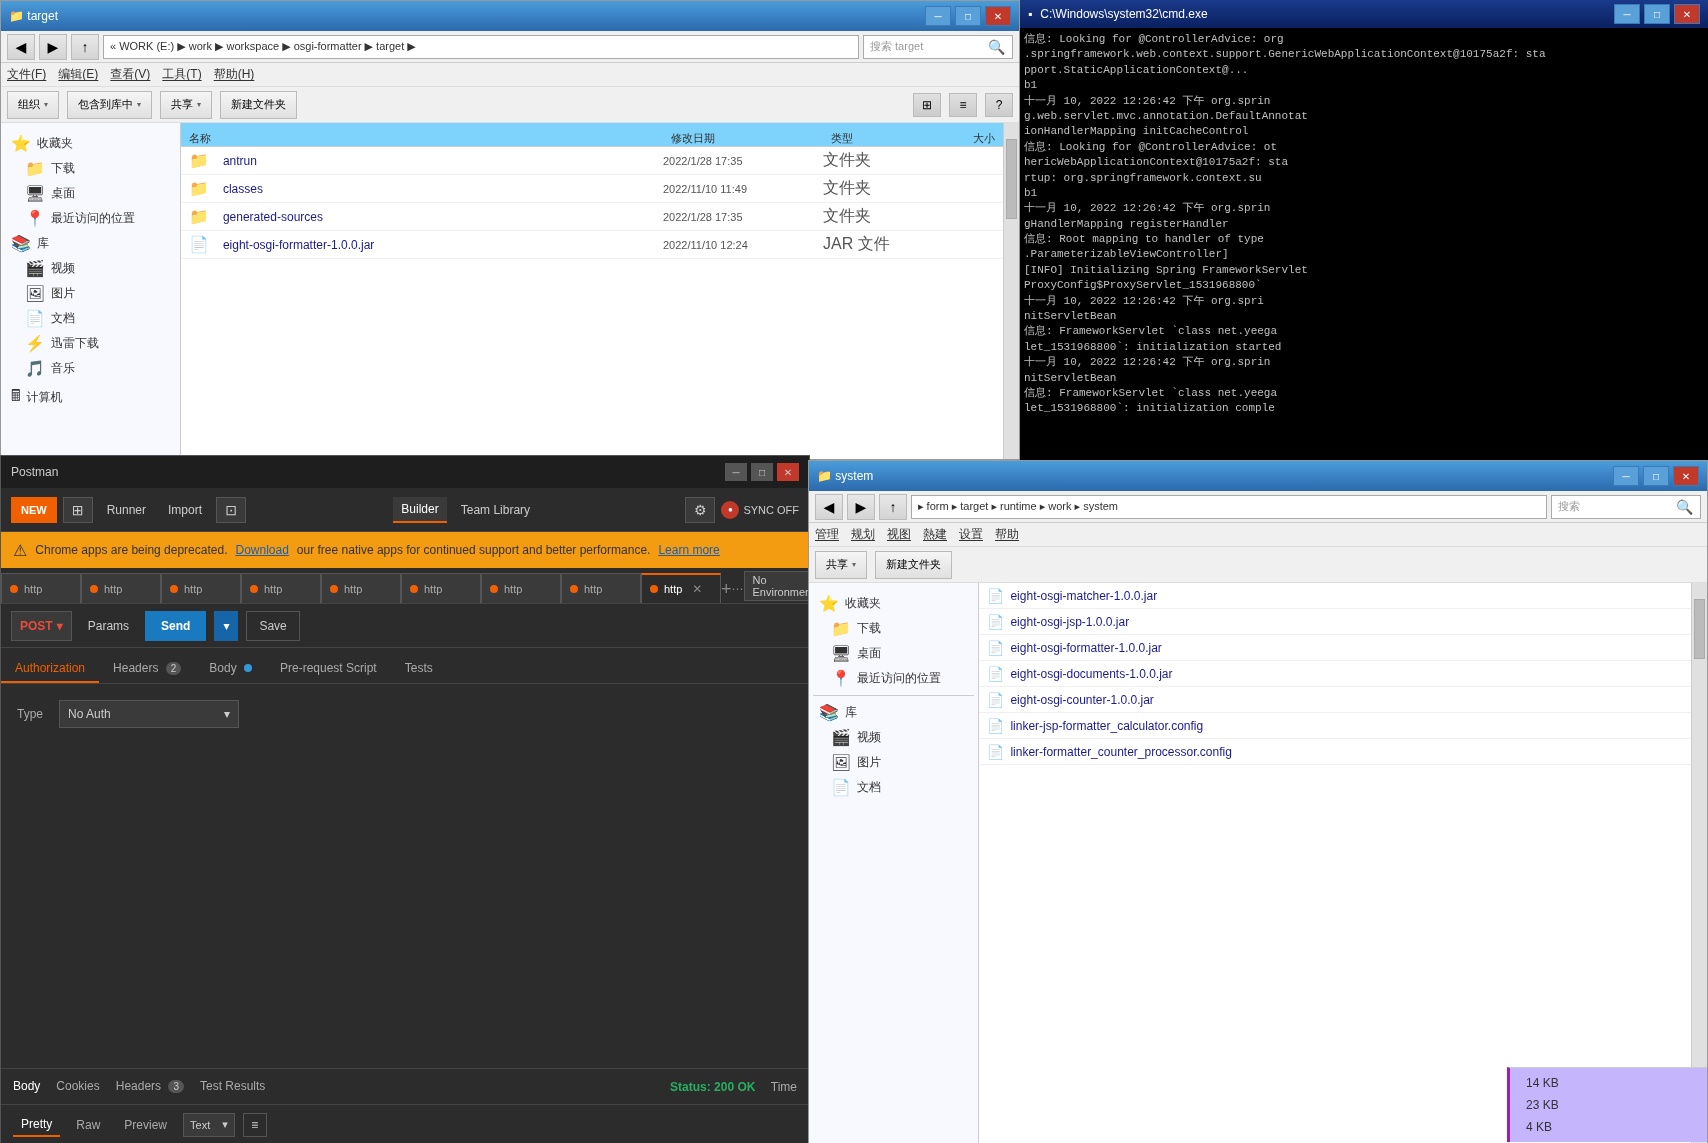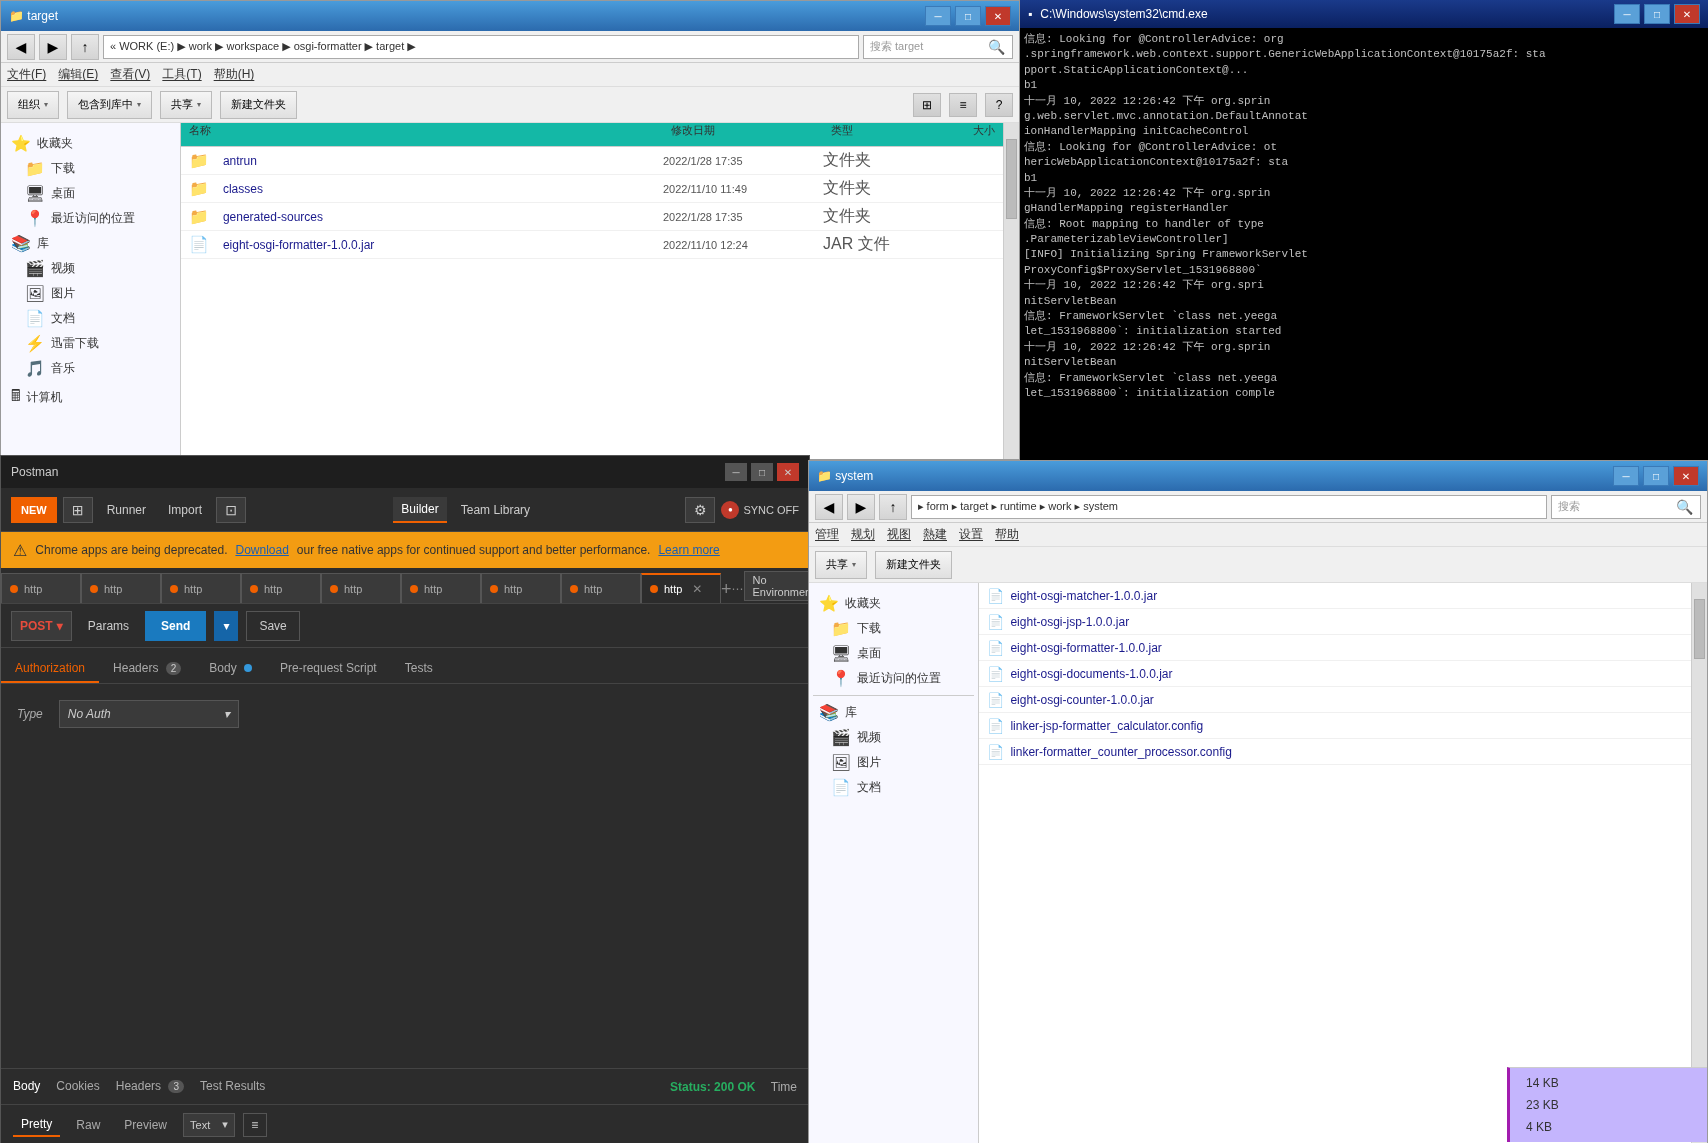--- a/index.html
+++ b/index.html
@@ -119,23 +119,23 @@
     }
     .sidebar-item .icon { font-size: 16px; }
 
     .file-panel {
       flex: 1;
       background: white;
       overflow-y: auto;
     }
     .file-list-header {
       display: flex;
-      background: #14b8a6;
+      background: #7dd3fc;
       border-bottom: 1px solid #ccc;
-      height: 24px; align-items: flex-start;
+      height: 24px; align-items: flex-end;
       font-size: 11px; color: #333;
     }
     .col-name { flex: 1; padding-left: 8px; }
     .col-date { width: 160px; padding-left: 8px; }
     .col-type { width: 100px; padding-left: 8px; }
     .col-size { width: 80px; padding-left: 8px; text-align: right; padding-right: 8px; }
     .file-row {
       display: flex; align-items: center;
       height: 28px;
       font-size: 12px;
@@ -350,21 +350,20 @@
       border-bottom: 2px solid transparent;
     }
     .req-tab.active { color: #f06000; border-bottom: 2px solid #f06000; }
     .req-tab .badge { background: #555; color: #ccc; border-radius: 8px; font-size: 10px; padding: 1px 5px; margin-left: 4px; }
     .req-tab .dot-badge { width: 8px; height: 8px; background: #3498db; border-radius: 50%; display: inline-block; margin-left: 4px; }
 
     .auth-section {
       background: #2c2c2c;
       padding: 16px;
       height: calc(688px - 32px - 44px - 36px - 44px - 36px - 36px - 36px - 40px);
-      font-style: italic;
     }
     .auth-type-row {
       display: flex; align-items: center; gap: 16px;
     }
     .auth-label { color: #aaa; font-size: 12px; }
     .auth-select {
       background: #3a3a3a;
       border: 1px solid #555;
       color: #ccc;
       font-size: 12px;
@@ -618,20 +617,21 @@
   <div class="cmd-content">
     <div class="cmd-line">信息: Looking for @ControllerAdvice: org</div>
     <div class="cmd-line">.springframework.web.context.support.GenericWebApplicationContext@10175a2f: sta</div>
     <div class="cmd-line">pport.StaticApplicationContext@...</div>
     <div class="cmd-line">b1</div>
     <div class="cmd-line">十一月 10, 2022 12:26:42 下午 org.sprin</div>
     <div class="cmd-line">g.web.servlet.mvc.annotation.DefaultAnnotat</div>
     <div class="cmd-line">ionHandlerMapping initCacheControl</div>
     <div class="cmd-line">信息: Looking for @ControllerAdvice: ot</div>
     <div class="cmd-line">hericWebApplicationContext@10175a2f: sta</div>
+    <div class="cmd-line">rtup: org.springframework.context.su</div>
     <div class="cmd-line">b1</div>
     <div class="cmd-line">十一月 10, 2022 12:26:42 下午 org.sprin</div>
     <div class="cmd-line">gHandlerMapping registerHandler</div>
     <div class="cmd-line">信息: Root mapping to handler of type</div>
     <div class="cmd-line">.ParameterizableViewController]</div>
     <div class="cmd-line">[INFO] Initializing Spring FrameworkServlet</div>
     <div class="cmd-line">ProxyConfig$ProxyServlet_1531968800`</div>
     <div class="cmd-line">十一月 10, 2022 12:26:42 下午 org.spri</div>
     <div class="cmd-line">nitServletBean</div>
     <div class="cmd-line">信息: FrameworkServlet `class net.yeega</div>

